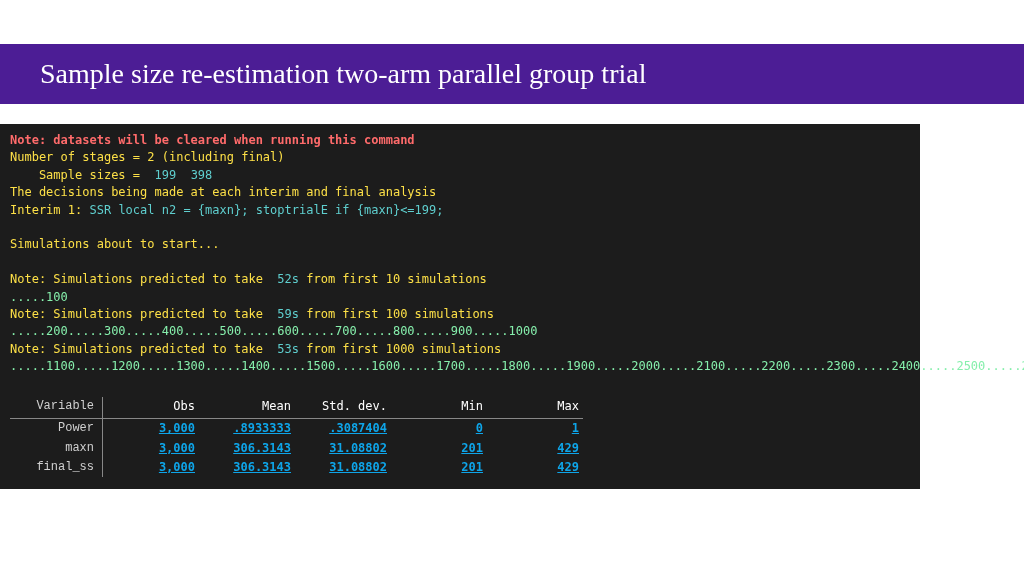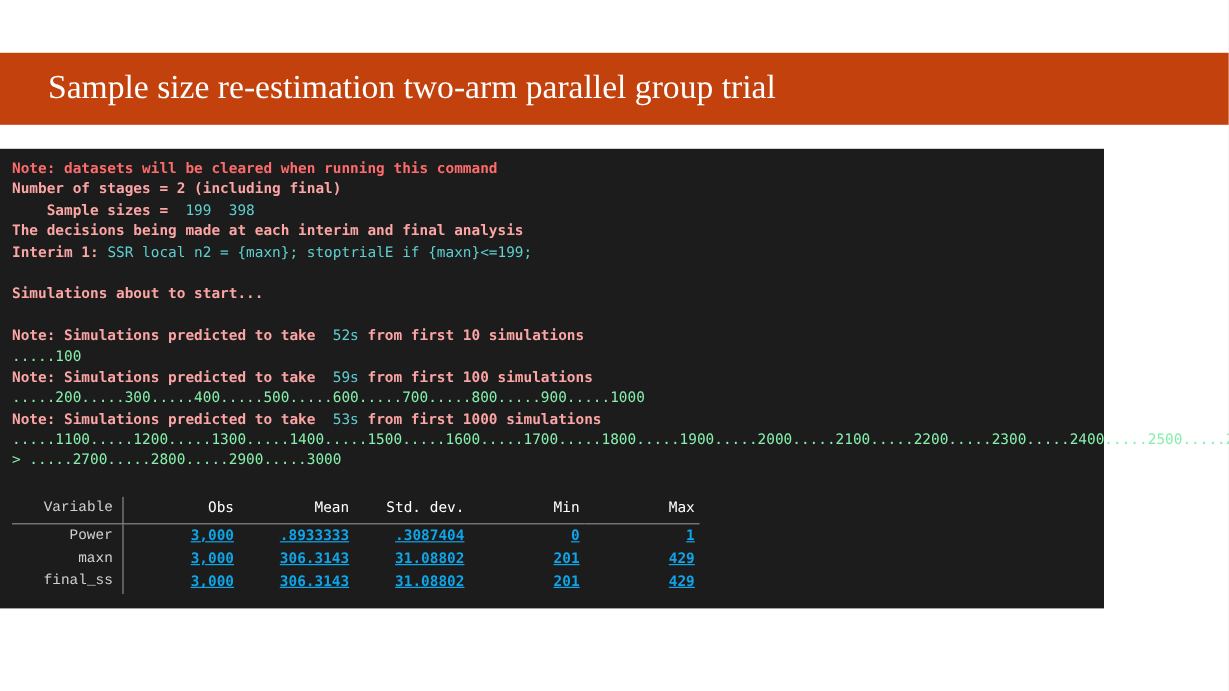--- a/index.html
+++ b/index.html
@@ -5,41 +5,41 @@
   html, body {
     margin: 0;
     padding: 0;
     width: 1024px;
     height: 576px;
     background: #ffffff;
     font-family: Georgia, 'Times New Roman', serif;
     overflow: hidden;
   }
   .title-bar {
-    background: #c2410c;
+    background: #4c1d95;
     color: #ffffff;
     font-size: 28px;
     padding: 14px 0 14px 40px;
     margin-top: 44px;
     font-weight: normal;
   }
   .terminal {
     background: #1c1c1c;
     color: #d0d0d0;
     font-family: 'Menlo', 'Consolas', 'DejaVu Sans Mono', monospace;
     font-size: 12px;
     line-height: 1.45;
     padding: 8px 10px 12px 10px;
     margin-top: 20px;
     width: 920px;
     box-sizing: border-box;
   }
   .red { color: #ff6b6b; font-weight: bold; }
   .tealb { color: #5fcfcf; font-weight: normal; }
-  .gray { color: #fca5a5; font-weight: bold; }
+  .gray { color: #fde047; }
   .dim { color: #86efac; }
   .tbl {
     font-family: 'Menlo', 'Consolas', 'DejaVu Sans Mono', monospace;
     font-size: 12px;
     border-collapse: collapse;
     margin-top: 4px;
   }
   .tbl th, .tbl td {
     padding: 1px 4px;
     text-align: right;
@@ -71,21 +71,20 @@
   <div class="nowrap"><span class="gray">Interim 1: </span><span class="tealb">SSR local n2 = {maxn}; stoptrialE if {maxn}&lt;=199;</span></div>
   <div class="nowrap">&nbsp;</div>
   <div class="gray nowrap">Simulations about to start...</div>
   <div class="nowrap">&nbsp;</div>
   <div class="nowrap"><span class="gray">Note: Simulations predicted to take </span><span class="tealb"> 52s </span><span class="gray">from first 10 simulations</span></div>
   <div class="dim nowrap">.....100</div>
   <div class="nowrap"><span class="gray">Note: Simulations predicted to take </span><span class="tealb"> 59s </span><span class="gray">from first 100 simulations</span></div>
   <div class="dim nowrap">.....200.....300.....400.....500.....600.....700.....800.....900.....1000</div>
   <div class="nowrap"><span class="gray">Note: Simulations predicted to take </span><span class="tealb"> 53s </span><span class="gray">from first 1000 simulations</span></div>
   <div class="dim nowrap">.....1100.....1200.....1300.....1400.....1500.....1600.....1700.....1800.....1900.....2000.....2100.....2200.....2300.....2400.....2500.....2600</div>
-  <div class="dim nowrap">&gt; .....2700.....2800.....2900.....3000</div>
   <div class="nowrap">&nbsp;</div>
 
   <table class="tbl">
     <tbody>
         <tr class="hdr">
       <th class="varcol">Variable</th>
       <th>Obs</th>
       <th>Mean</th>
       <th>Std. dev.</th>
       <th>Min</th>

